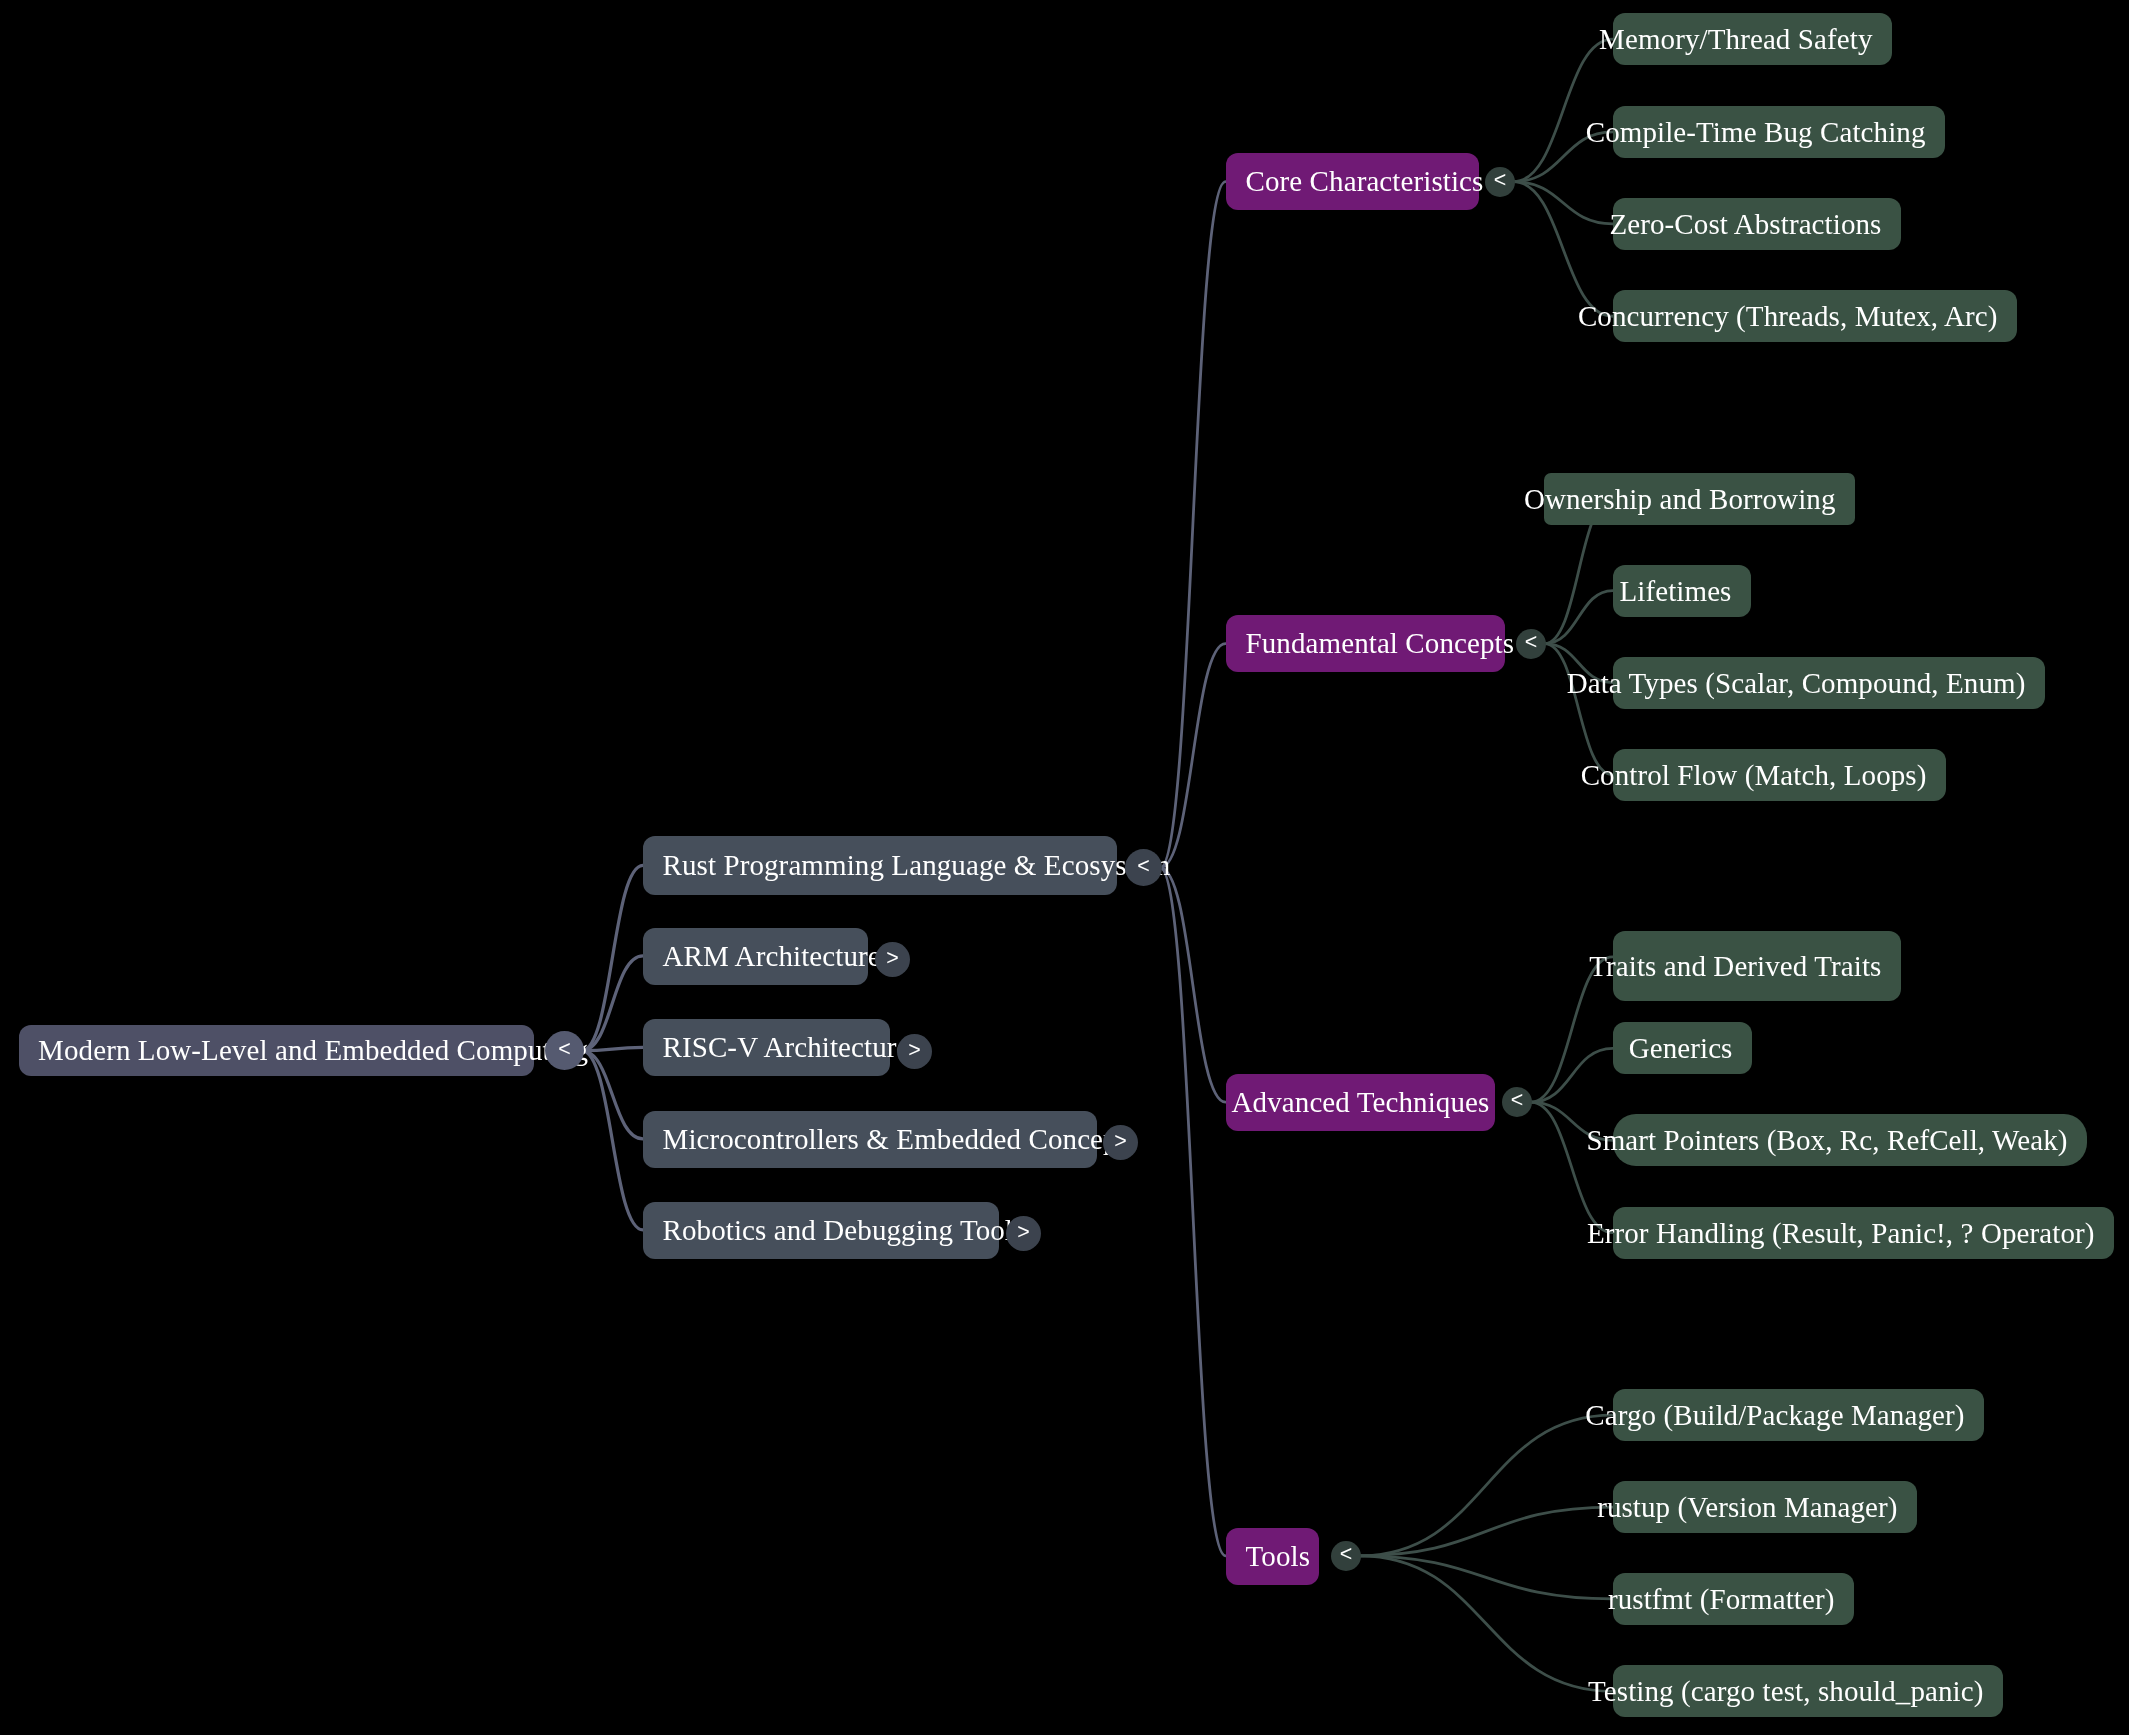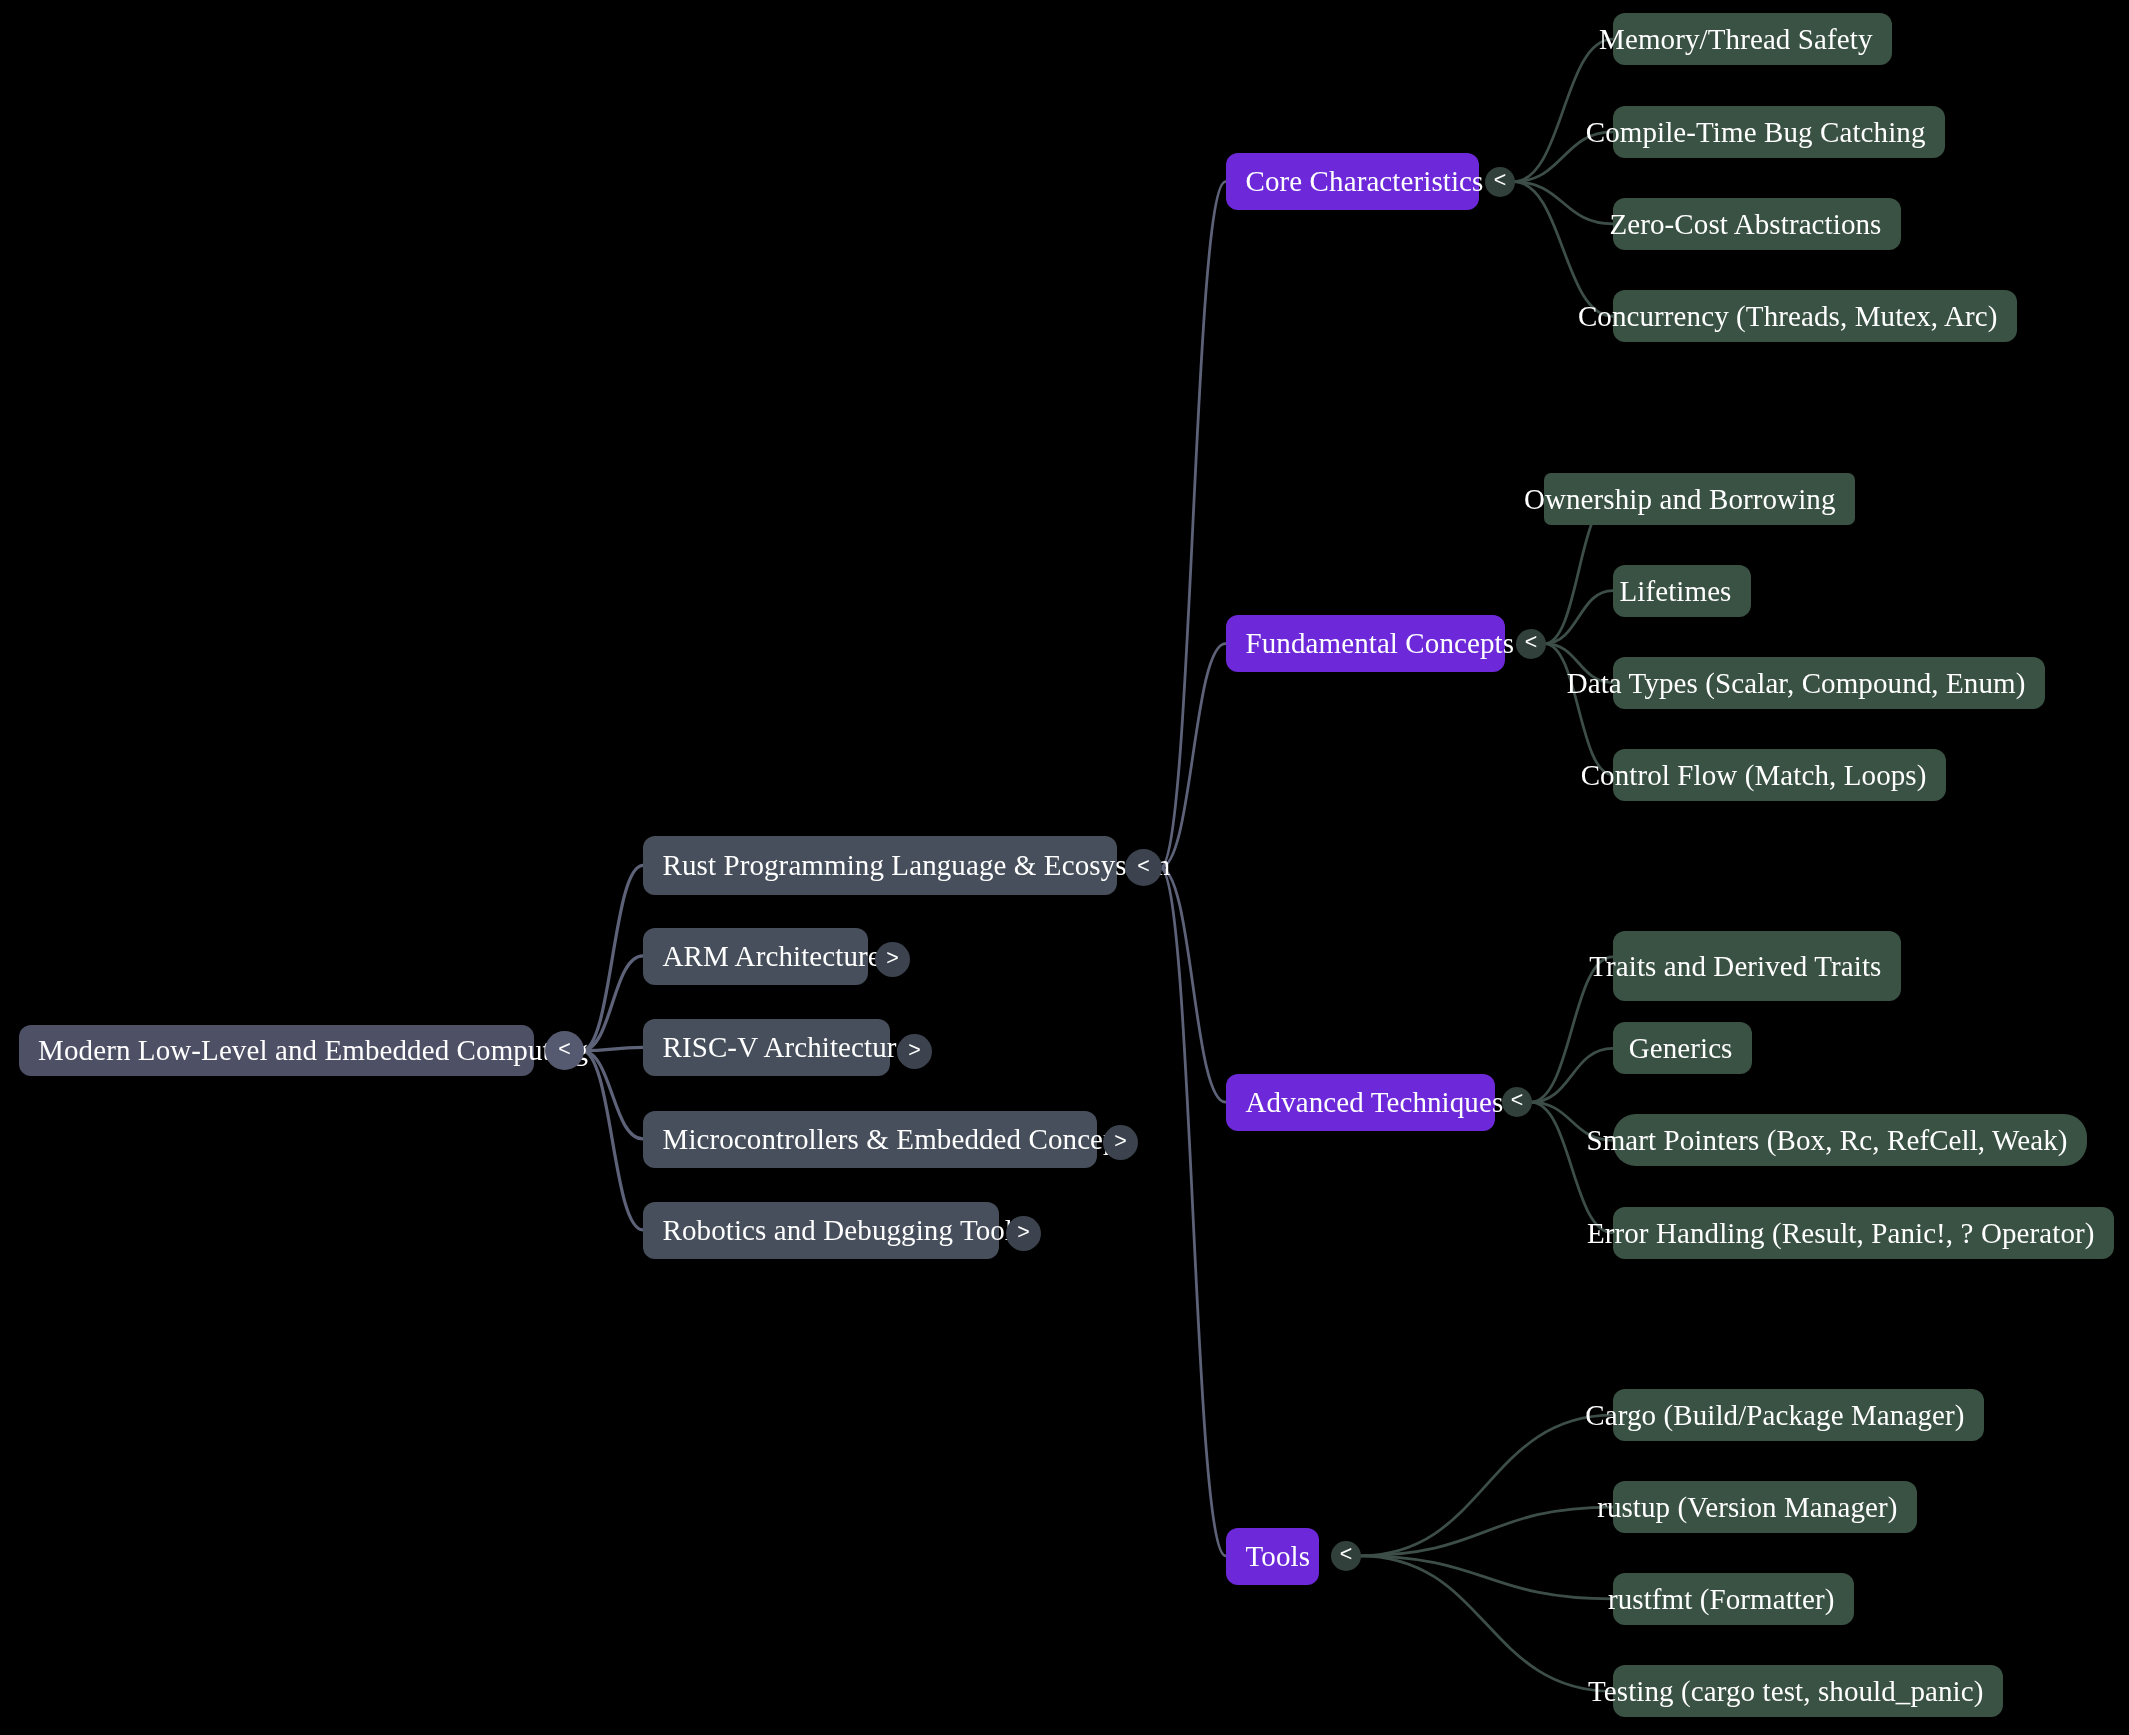--- a/index.html
+++ b/index.html
@@ -40,21 +40,21 @@
   }
   .node-root {
     background: #4e5066;
     font-size: 29px;
   }
   .node-l2 {
     background: #464f5b;
     font-size: 29px;
   }
   .node-cat {
-    background: #6d28d9;
+    background: #701a75;
     font-size: 29px;
   }
   .node-leaf {
     background: #3a5244;
     font-size: 29px;
     justify-content: flex-end;
   }
   .toggle {
     position: absolute;
     display: flex;
@@ -181,21 +181,21 @@
       </div>
       <div class="node node-leaf" style="left: 1613px; top: 565px; width: 138px; height: 52px;">
         <span class="label">Lifetimes</span>
       </div>
       <div class="node node-leaf" style="left: 1613px; top: 657px; width: 432px; height: 52px;">
         <span class="label">Data Types (Scalar, Compound, Enum)</span>
       </div>
       <div class="node node-leaf" style="left: 1613px; top: 749px; width: 333px; height: 52px;">
         <span class="label">Control Flow (Match, Loops)</span>
       </div>
-      <div class="node node-cat" style="left: 1226px; top: 1074px; width: 269px; height: 57px;">
+      <div class="node node-cat" style="left: 1226px; top: 1074px; width: 269px; height: 57px; justify-content: center;">
         <span class="label">Advanced Techniques</span>
       </div>
       <div class="toggle toggle-cat" style="left: 1502px; top: 1087px; width: 30px; height: 30px;">
         <span class="chev">&lt;</span>
       </div>
       <div class="node node-leaf" style="left: 1613px; top: 931px; width: 288px; height: 70px;">
         <span class="label">Traits and Derived Traits</span>
       </div>
       <div class="node node-leaf" style="left: 1613px; top: 1022px; width: 139px; height: 52px;">
         <span class="label">Generics</span>

